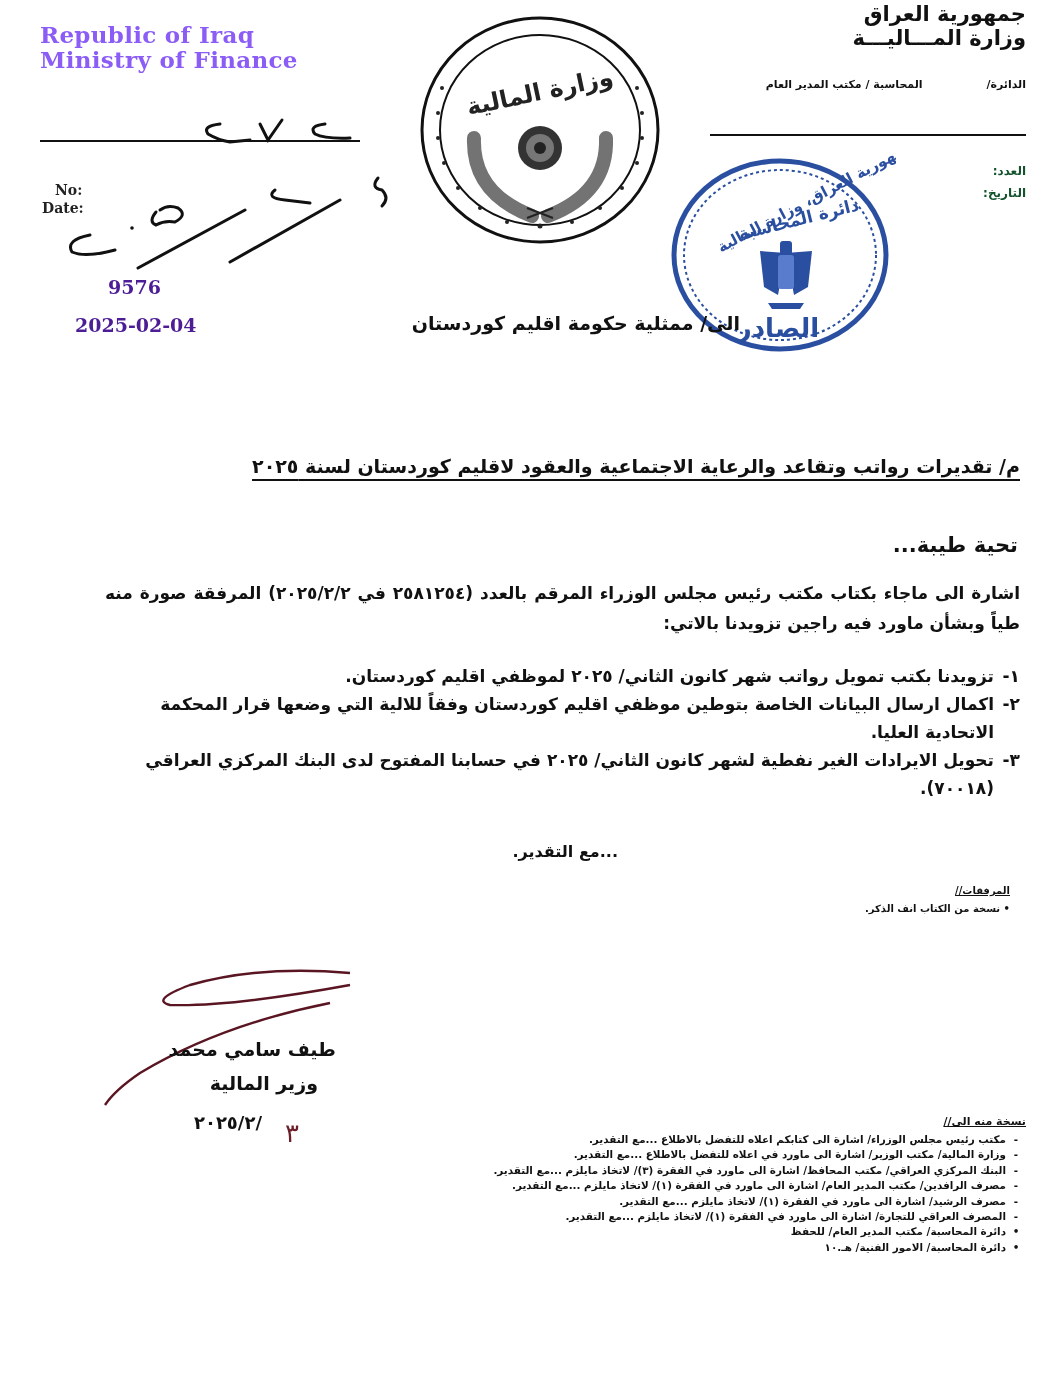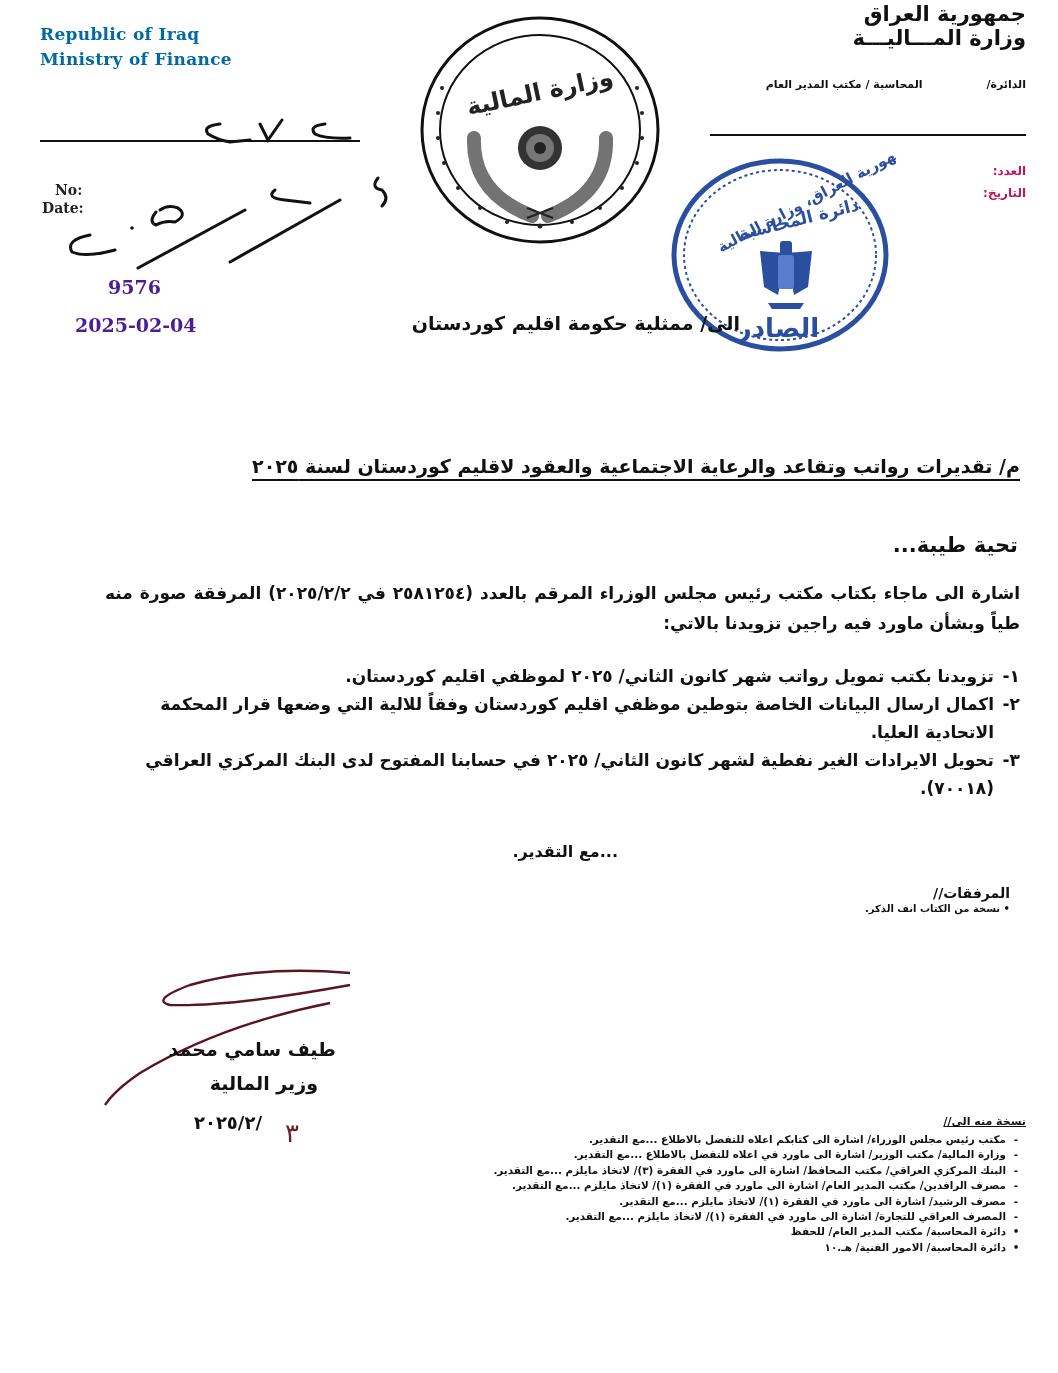--- a/index.html
+++ b/index.html
@@ -1,38 +1,38 @@
 <!DOCTYPE html>
 <html><head>
 <meta charset="utf-8">
 <style>
   html, body { margin:0; padding:0; }
   body {
     width:1058px; height:1373px; background:#ffffff; position:relative; overflow:hidden;
     font-family:"DejaVu Sans", sans-serif; color:#111;
   }
   .abs { position:absolute; }
-  .en-head { left:40px; top:22px; font-family:"DejaVu Serif", serif; font-weight:bold; font-size:17px; line-height:25px; color:#0369a1; letter-spacing:0.3px; }
+  .en-head { left:40px; top:22px; font-family:"DejaVu Serif", serif; font-weight:bold; font-size:23px; line-height:25px; color:#8b5cf6; letter-spacing:0.3px; }
   .ar { direction:rtl; font-family:"DejaVu Sans", sans-serif; font-weight:bold; }
   .ar-head { right:32px; top:2px; text-align:right; font-size:21px; line-height:24px; color:#111; }
   .ar-dept { right:32px; top:78px; font-size:11px; color:#111; width:340px; }
   .hline { height:2px; background:#111; }
   .lbl-sm { font-family:"DejaVu Serif", serif; font-size:14px; font-weight:bold; color:#222; line-height:17px; }
-  .ar-lbl { font-size:12px; color:#be185d; line-height:22px; text-align:right; }
+  .ar-lbl { font-size:12px; color:#14532d; line-height:22px; text-align:right; }
   .hand { stroke:#111; stroke-width:3; fill:none; stroke-linecap:round; }
   .num-red { font-family:"DejaVu Serif", serif; font-weight:bold; color:#4c1d95; }
   .addr { right:318px; top:312px; font-size:19px; }
   .subject { right:38px; top:455px; font-size:19px; text-decoration:underline; text-decoration-thickness:2px; text-underline-offset:6px; }
   .greet { right:40px; top:533px; font-size:21px; }
   .body-p { right:38px; left:105px; top:578px; font-size:17px; line-height:30px; text-align:justify; }
   .items { right:38px; left:120px; top:662px; font-size:17px; line-height:28px; }
   .items .it { position:relative; padding-right:26px; }
   .items .it .n { position:absolute; right:0; top:0; }
   .regards { right:440px; top:842px; font-size:16px; }
-  .att-title { right:48px; top:885px; font-size:14px; }
+  .att-title { right:48px; top:885px; font-size:10px; text-decoration:underline; }
   .att-item { right:48px; top:903px; font-size:10px; }
   .sig-name { right:722px; top:1038px; font-size:19px; }
   .sig-title { right:740px; top:1072px; font-size:19px; }
   .sig-date { right:796px; top:1112px; font-size:18px; }
   .cc-title { right:32px; top:1115px; font-size:11px; text-decoration:underline; }
   .cc-list { right:32px; top:1132px; font-size:10.4px; line-height:15.4px; text-align:right; }
   .cc-list .row { white-space:nowrap; }
   .cc-list .row .b { display:inline-block; width:20px; text-align:center; }
 </style>
 </head>

